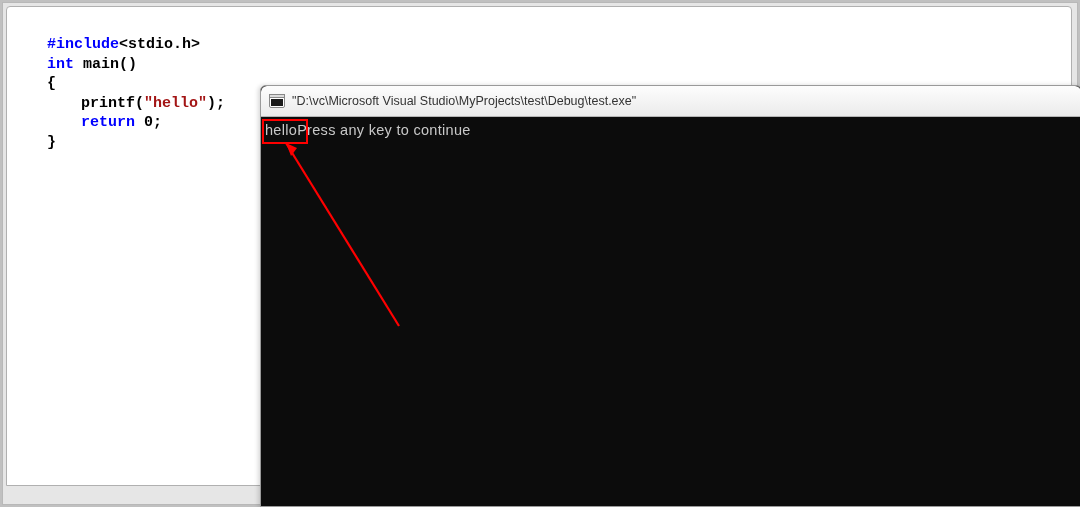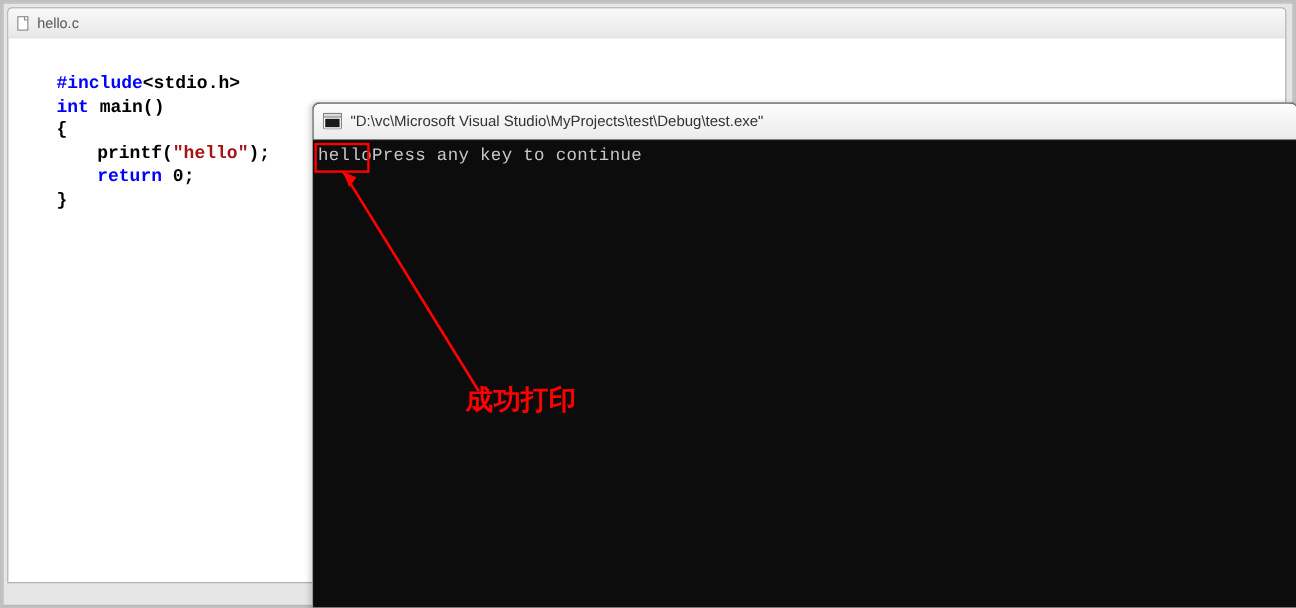--- a/index.html
+++ b/index.html
@@ -29,45 +29,36 @@
     background:#0a0a0a;border:1px solid #9a9a9a;
     border-top-left-radius:6px;border-top-right-radius:6px;
     box-shadow:-2px 0 4px rgba(0,0,0,0.15);overflow:hidden;}
   .console-titlebar{height:30px;background:linear-gradient(#fdfdfd,#ebebeb);
     border-bottom:1px solid #b5b5b5;display:flex;align-items:center;
     padding:0 8px;gap:7px;font-size:12.5px;color:#333;
     border-top-left-radius:6px;border-top-right-radius:6px;}
   .cmd-icon{width:16px;height:14px;}
   .cmd-icon svg{display:block;}
   .console-body{position:absolute;left:0;top:31px;right:0;bottom:0;background:#0c0c0c;
-    font-family:Liberation Mono, monospace;font-size:14.5px;
+    font-family:Liberation Sans, sans-serif;font-size:14.5px;
     color:#c8c8c8;padding:5px 4px;letter-spacing:0.3px;}
   .console-line{white-space:pre;}
   
   .red-box{position:absolute;border:2px solid #ff0000;background:transparent;}
   
   .arrow-svg{position:absolute;pointer-events:none;}
   .big-label{position:absolute;color:#ff0000;font-family:"Microsoft YaHei","SimHei",sans-serif;
     font-size:23px;font-weight:bold;}
 </style>
 </head>
 <body>
 
 <div class="outer">
 
   <div class="editor">
-    <div class="editor-titlebar">
-      <span class="file-icon">
-        <svg viewBox="0 0 14 14">
-            <rect x="2" y="1" width="9" height="12" fill="#fff" stroke="#888" stroke-width="1"></rect>
-            <polyline points="8,1 8,4 11,4" fill="none" stroke="#888" stroke-width="1"></polyline>
-          </svg>
-      </span>
-      <span>hello.c</span>
-    </div>
     <div class="code-area"><span class="ind"></span><span class="pp">#include</span><span>&lt;stdio.h&gt;</span>
 <span class="ind"></span><span class="kw">int</span> <span>main()</span>
 <span class="ind"></span><span>{</span>
 <span class="ind2"></span><span>printf(</span><span class="str">"hello"</span><span>);</span>
 <span class="ind2"></span><span class="kw">return</span> <span class="num">0</span><span>;</span>
 <span class="ind"></span><span>}</span></div>
   </div>
 
   <div class="console">
     <div class="console-titlebar">
@@ -84,15 +75,14 @@
       <span class="console-line"><span>hello</span><span>Press any key to continue</span></span>
     </div>
 
     <div class="red-box" style="left:1px;top:33px;width:42px;height:21px;"></div>
   </div>
 
   <svg class="arrow-svg" style="left:278px;top:135px;width:150px;height:200px;">
     <line x1="118" y1="188" x2="5" y2="5" stroke="#ff0000" stroke-width="2.2"></line>
     <polygon points="5,5 16,10 10,18" fill="#ff0000"></polygon>
   </svg>
-  <div class="big-label" style="left:385px;top:315px;">成功打印</div>
 
 </div>
 
 </body></html>

